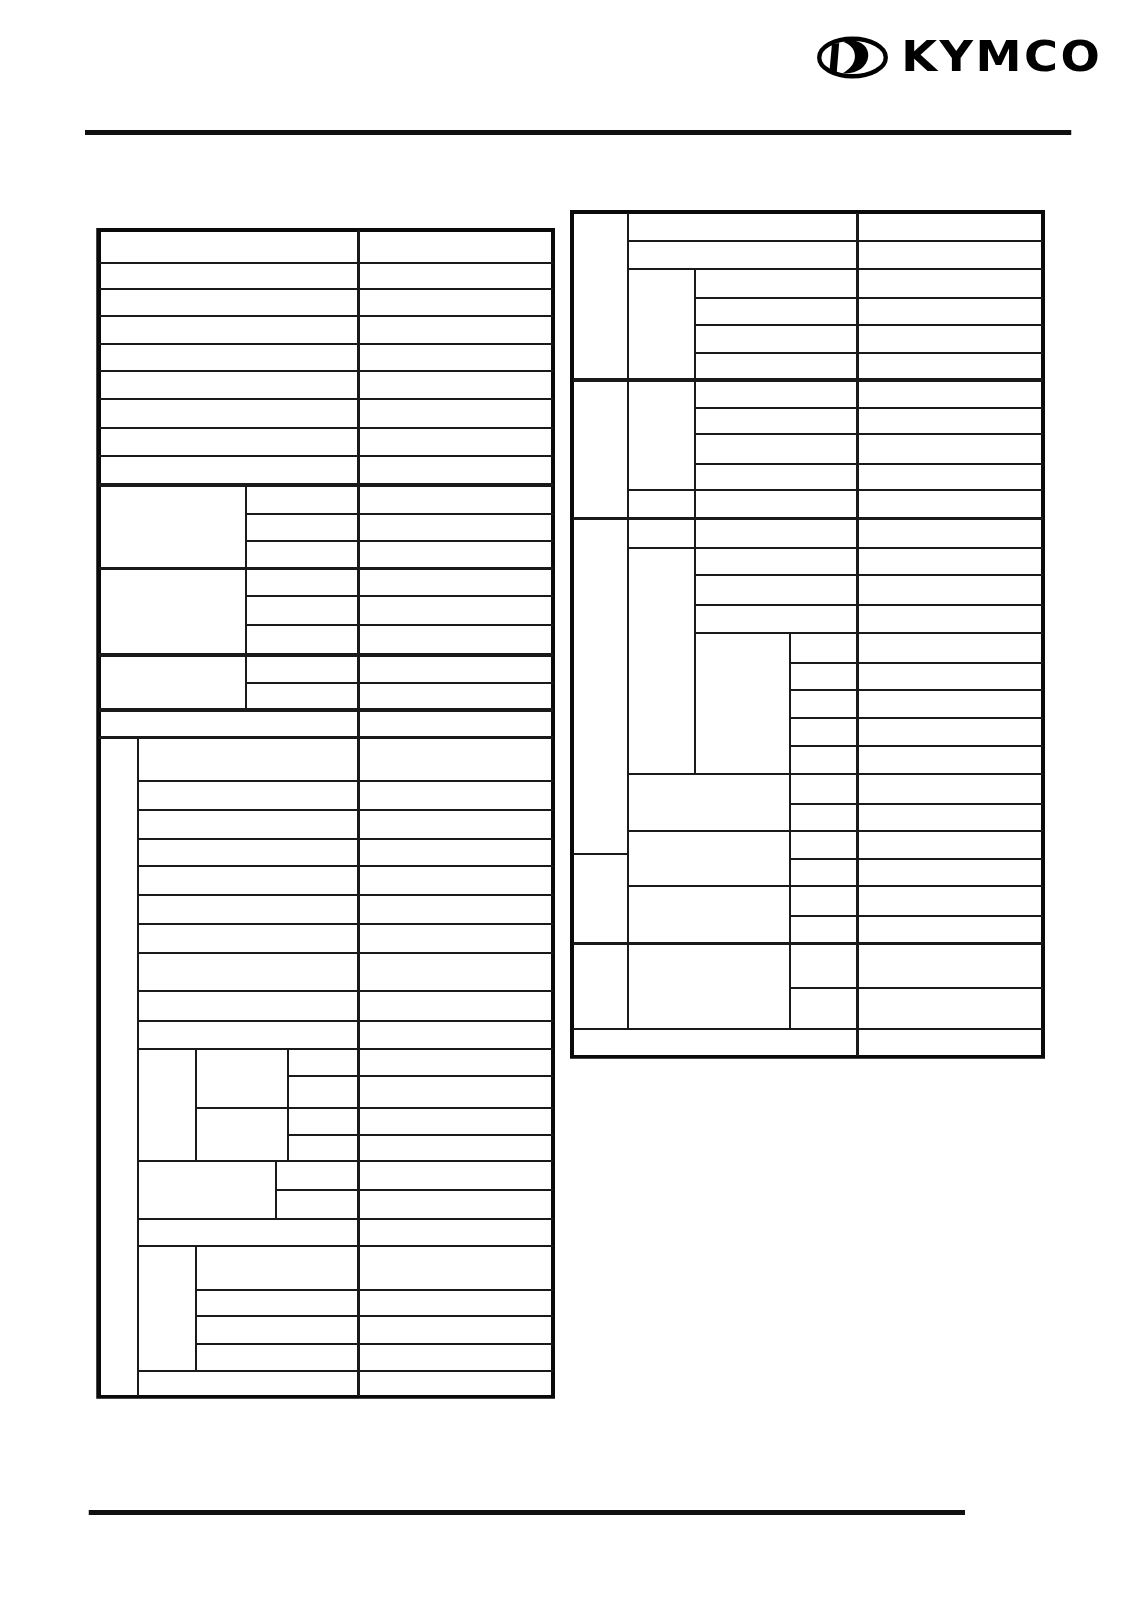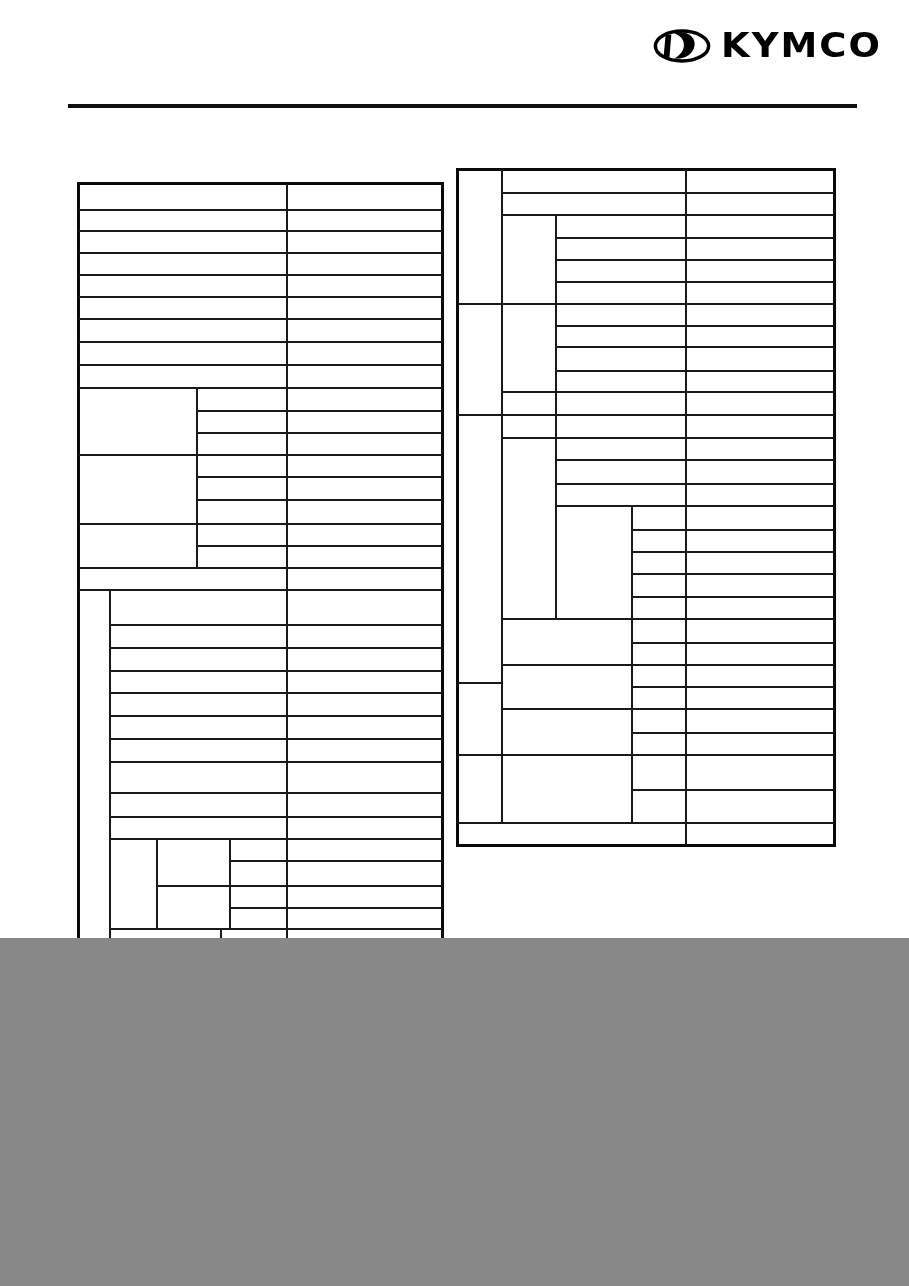--- a/index.html
+++ b/index.html
@@ -1,18 +1,18 @@
 <!DOCTYPE html>
 <html><head>
 <meta charset="utf-8">
 <style>
   html,body{margin:0;padding:0;background:#888;}
   .page{
     position:relative;
-    width:909px;height:938px;
+    width:909px;height:1286px;
     background:#ffffff;
     font-family:"DejaVu Sans","Liberation Sans",sans-serif;
     overflow:hidden;
     margin:0 auto;
   }
   .logo{
     position:absolute;left:652px;top:27px;
     display:flex;align-items:center;gap:9px;
   }
   .brand{

